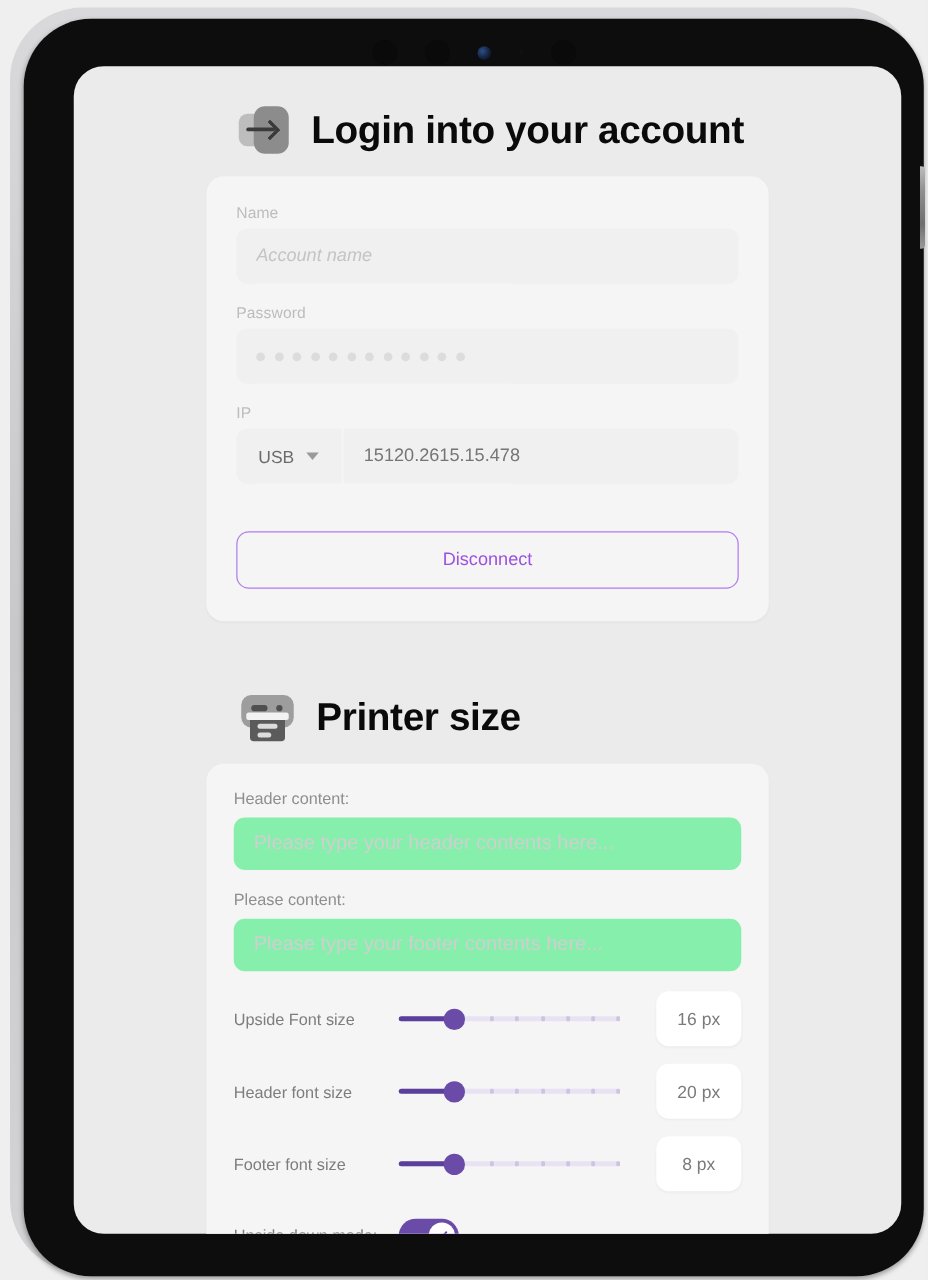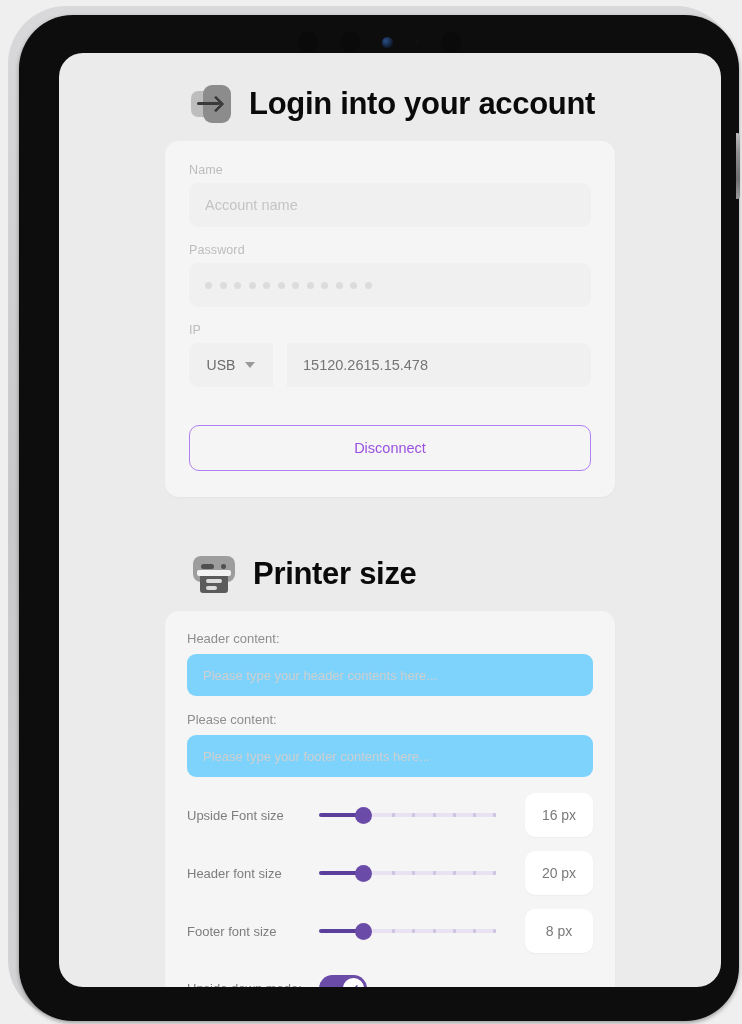--- a/index.html
+++ b/index.html
@@ -139,29 +139,29 @@
   .field-label {
     font-size: 12.5px; color: #bdbdbd; margin-bottom: 6px; letter-spacing: .1px;
   }
   .input-box {
     width: 100%; height: 44px;
     background: #f0f0f0;
     border: none; border-radius: 9px;
     padding: 0 16px;
     font-size: 14.5px; color: #6d28d9;
     font-family: "Liberation Sans", sans-serif;
-    display: flex; align-items: center;
+    display: flex; align-items: center; font-style: italic;
   }
   .input-box::placeholder { color: #c4c4c4; }
   .field-group { margin-bottom: 16px; }
 
   .pw-dots { display: flex; align-items: center; gap: 7.5px; }
   .pw-dots i { width: 7px; height: 7px; border-radius: 50%; background:#dcdcdc; display:block; }
 
-  .ip-row { display: flex; gap: 14px; }
+  .ip-row { display: flex; gap: 2px; }
   .ip-select {
     width: 84px; height: 44px;
     background:#f0f0f0; border-radius: 9px 0 0 9px;
     display:flex; align-items:center; justify-content:center; gap: 10px;
     font-size: 14px; color:#6b6b6b; cursor: pointer;
   }
   .caret { width: 0; height: 0; border-left: 5px solid transparent; border-right: 5px solid transparent; border-top: 6px solid #9a9a9a; }
   .ip-value {
     flex: 1; height: 44px;
     background:#f0f0f0; border:none; border-radius: 0 9px 9px 0;
@@ -178,23 +178,23 @@
     color: #9b51e0;
     font-size: 14.5px;
     font-family: "Liberation Sans", sans-serif;
     cursor: pointer;
   }
 
   
   .p-label { font-size: 13px; color: #8e8e8e; margin-bottom: 8px; }
   .p-input {
     width: 100%; height: 42px;
-    background:#7dd3fc; border: none; border-radius: 9px;
+    background:#86efac; border: none; border-radius: 9px;
     padding: 0 16px;
-    font-size: 13px; color: #555;
+    font-size: 16px; color: #555;
     font-family: "Liberation Sans", sans-serif;
   }
   .p-input::placeholder { color: #cfcfcf; }
   .p-group { margin-bottom: 16px; }
 
   .slider-row { display: flex; align-items: center; margin-top: 14px; }
   .slider-label { font-size: 13px; color: #7d7d7d; width: 132px; flex: none; }
   .slider-wrap { position: relative; width: 176px; height: 22px; flex: none; }
   .track-bg {
     position: absolute; left: 0; top: 9px;

